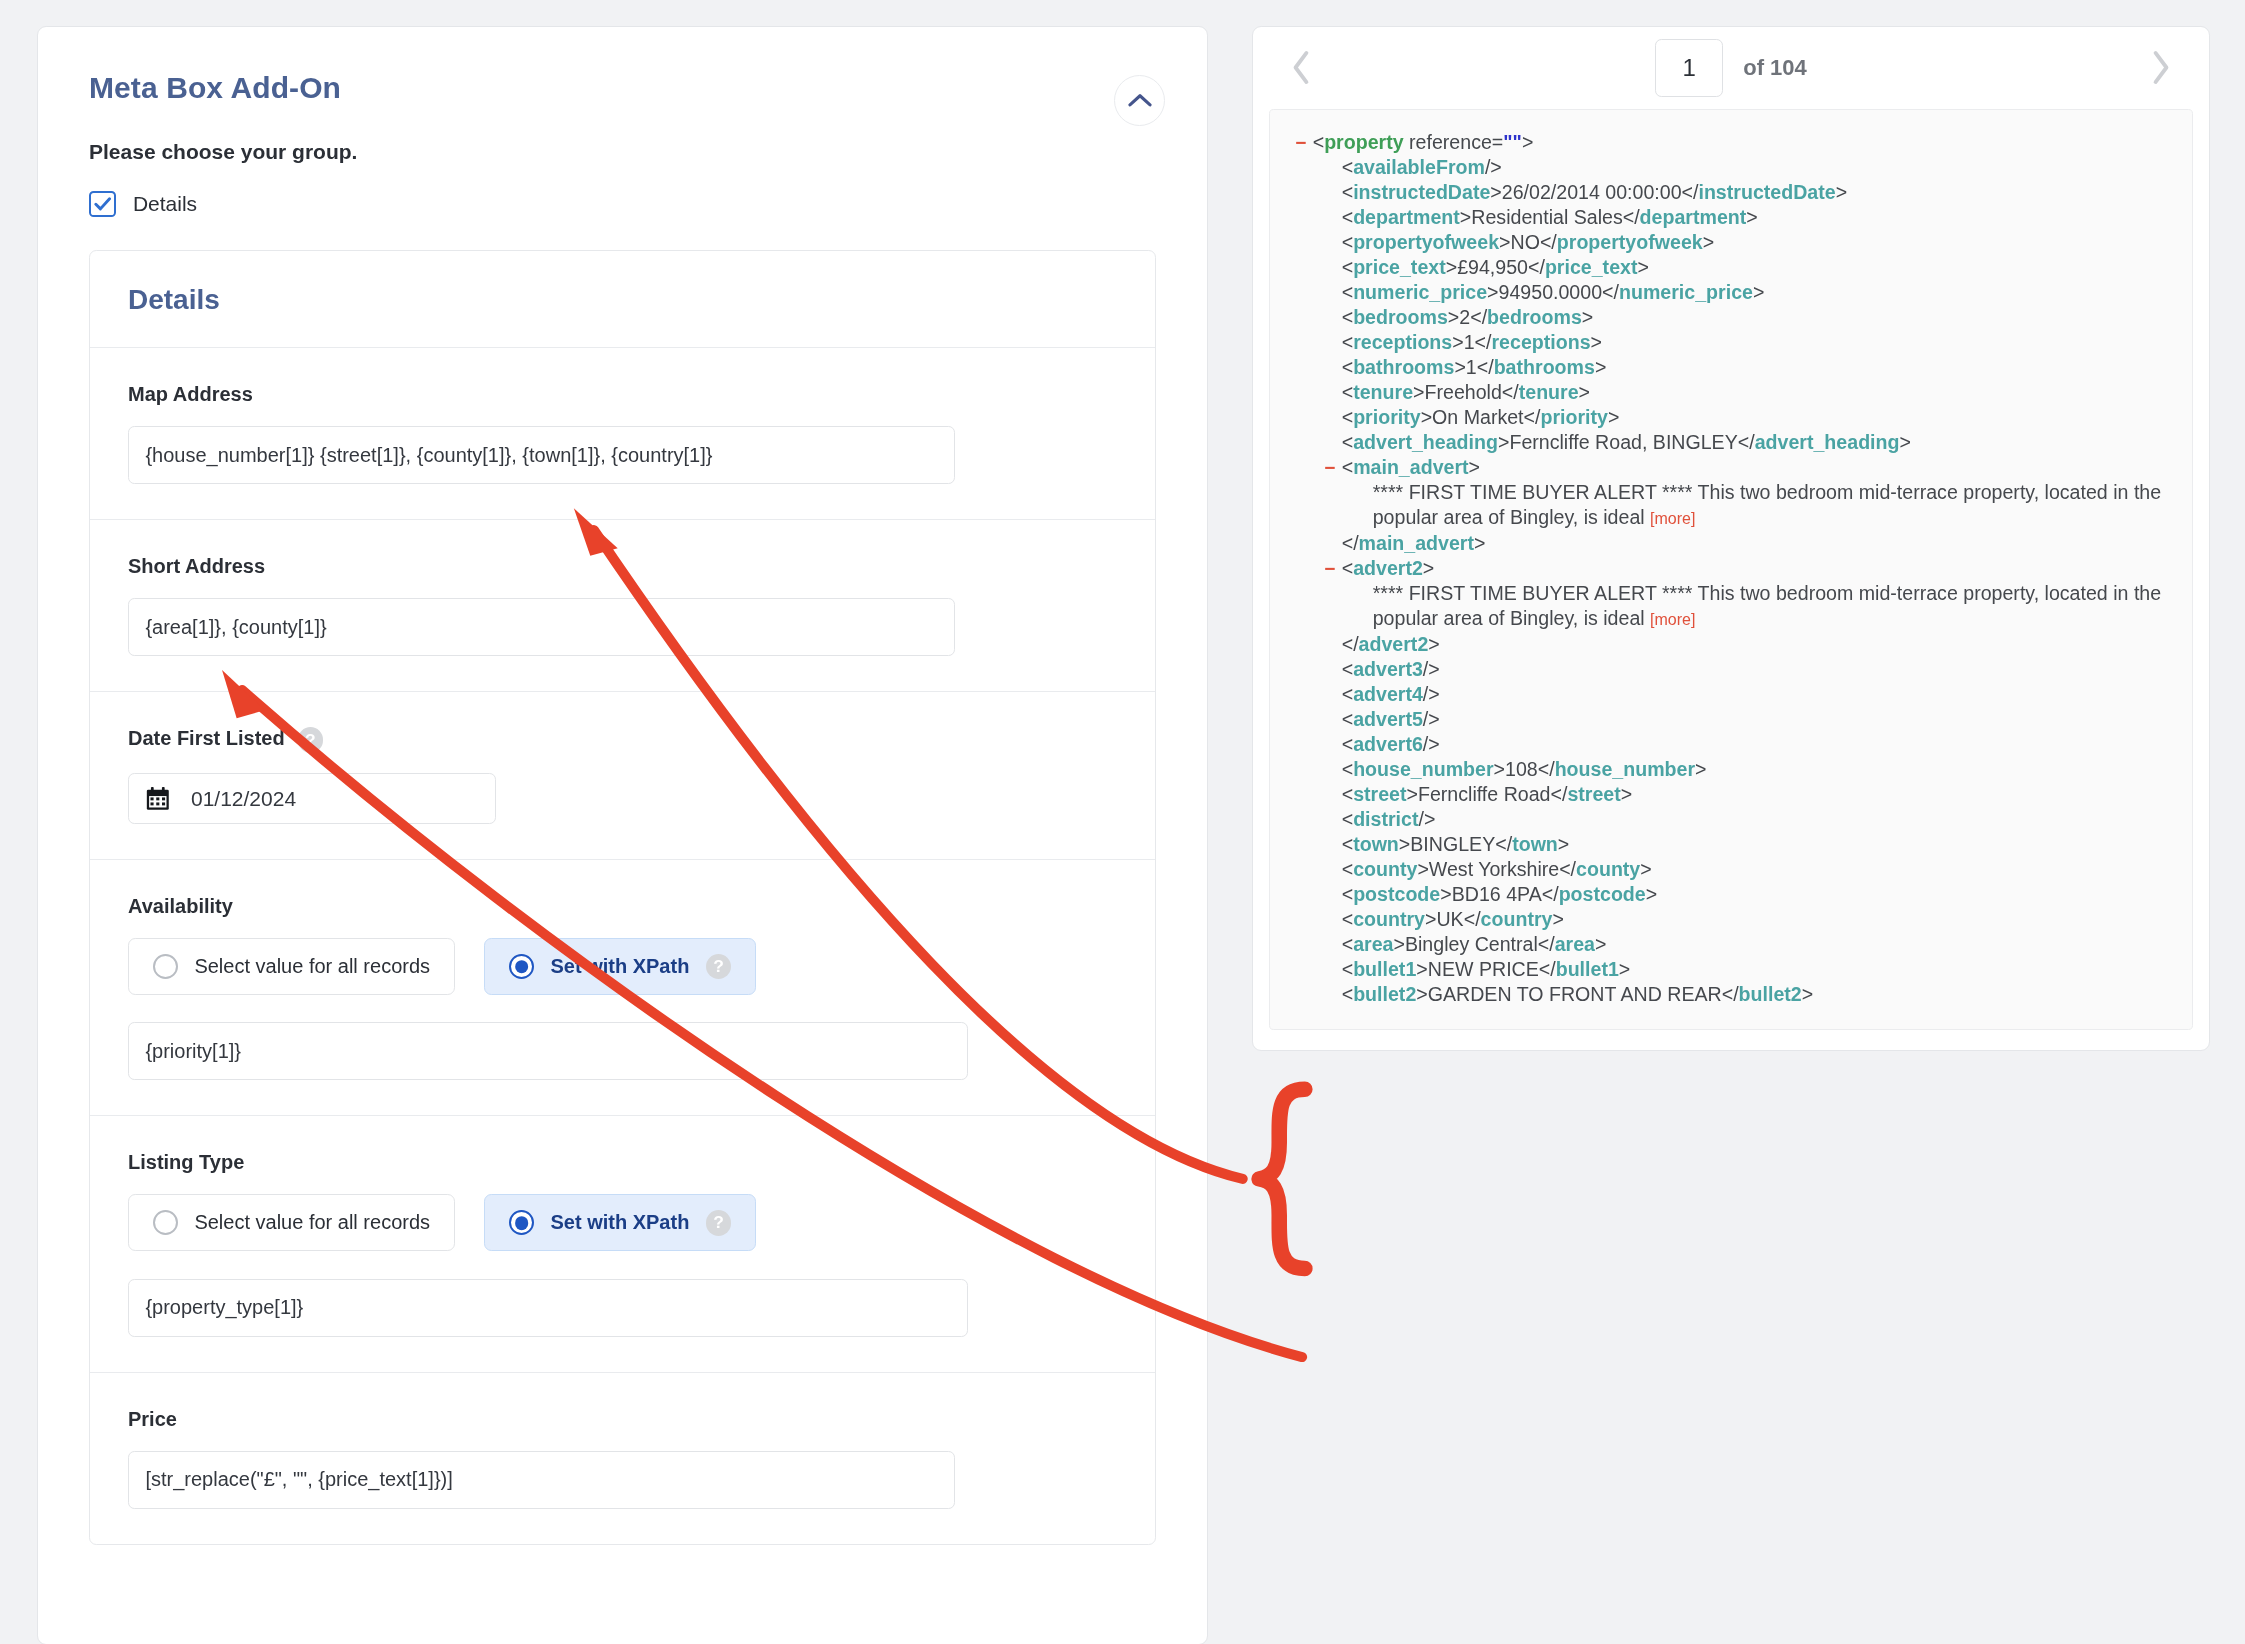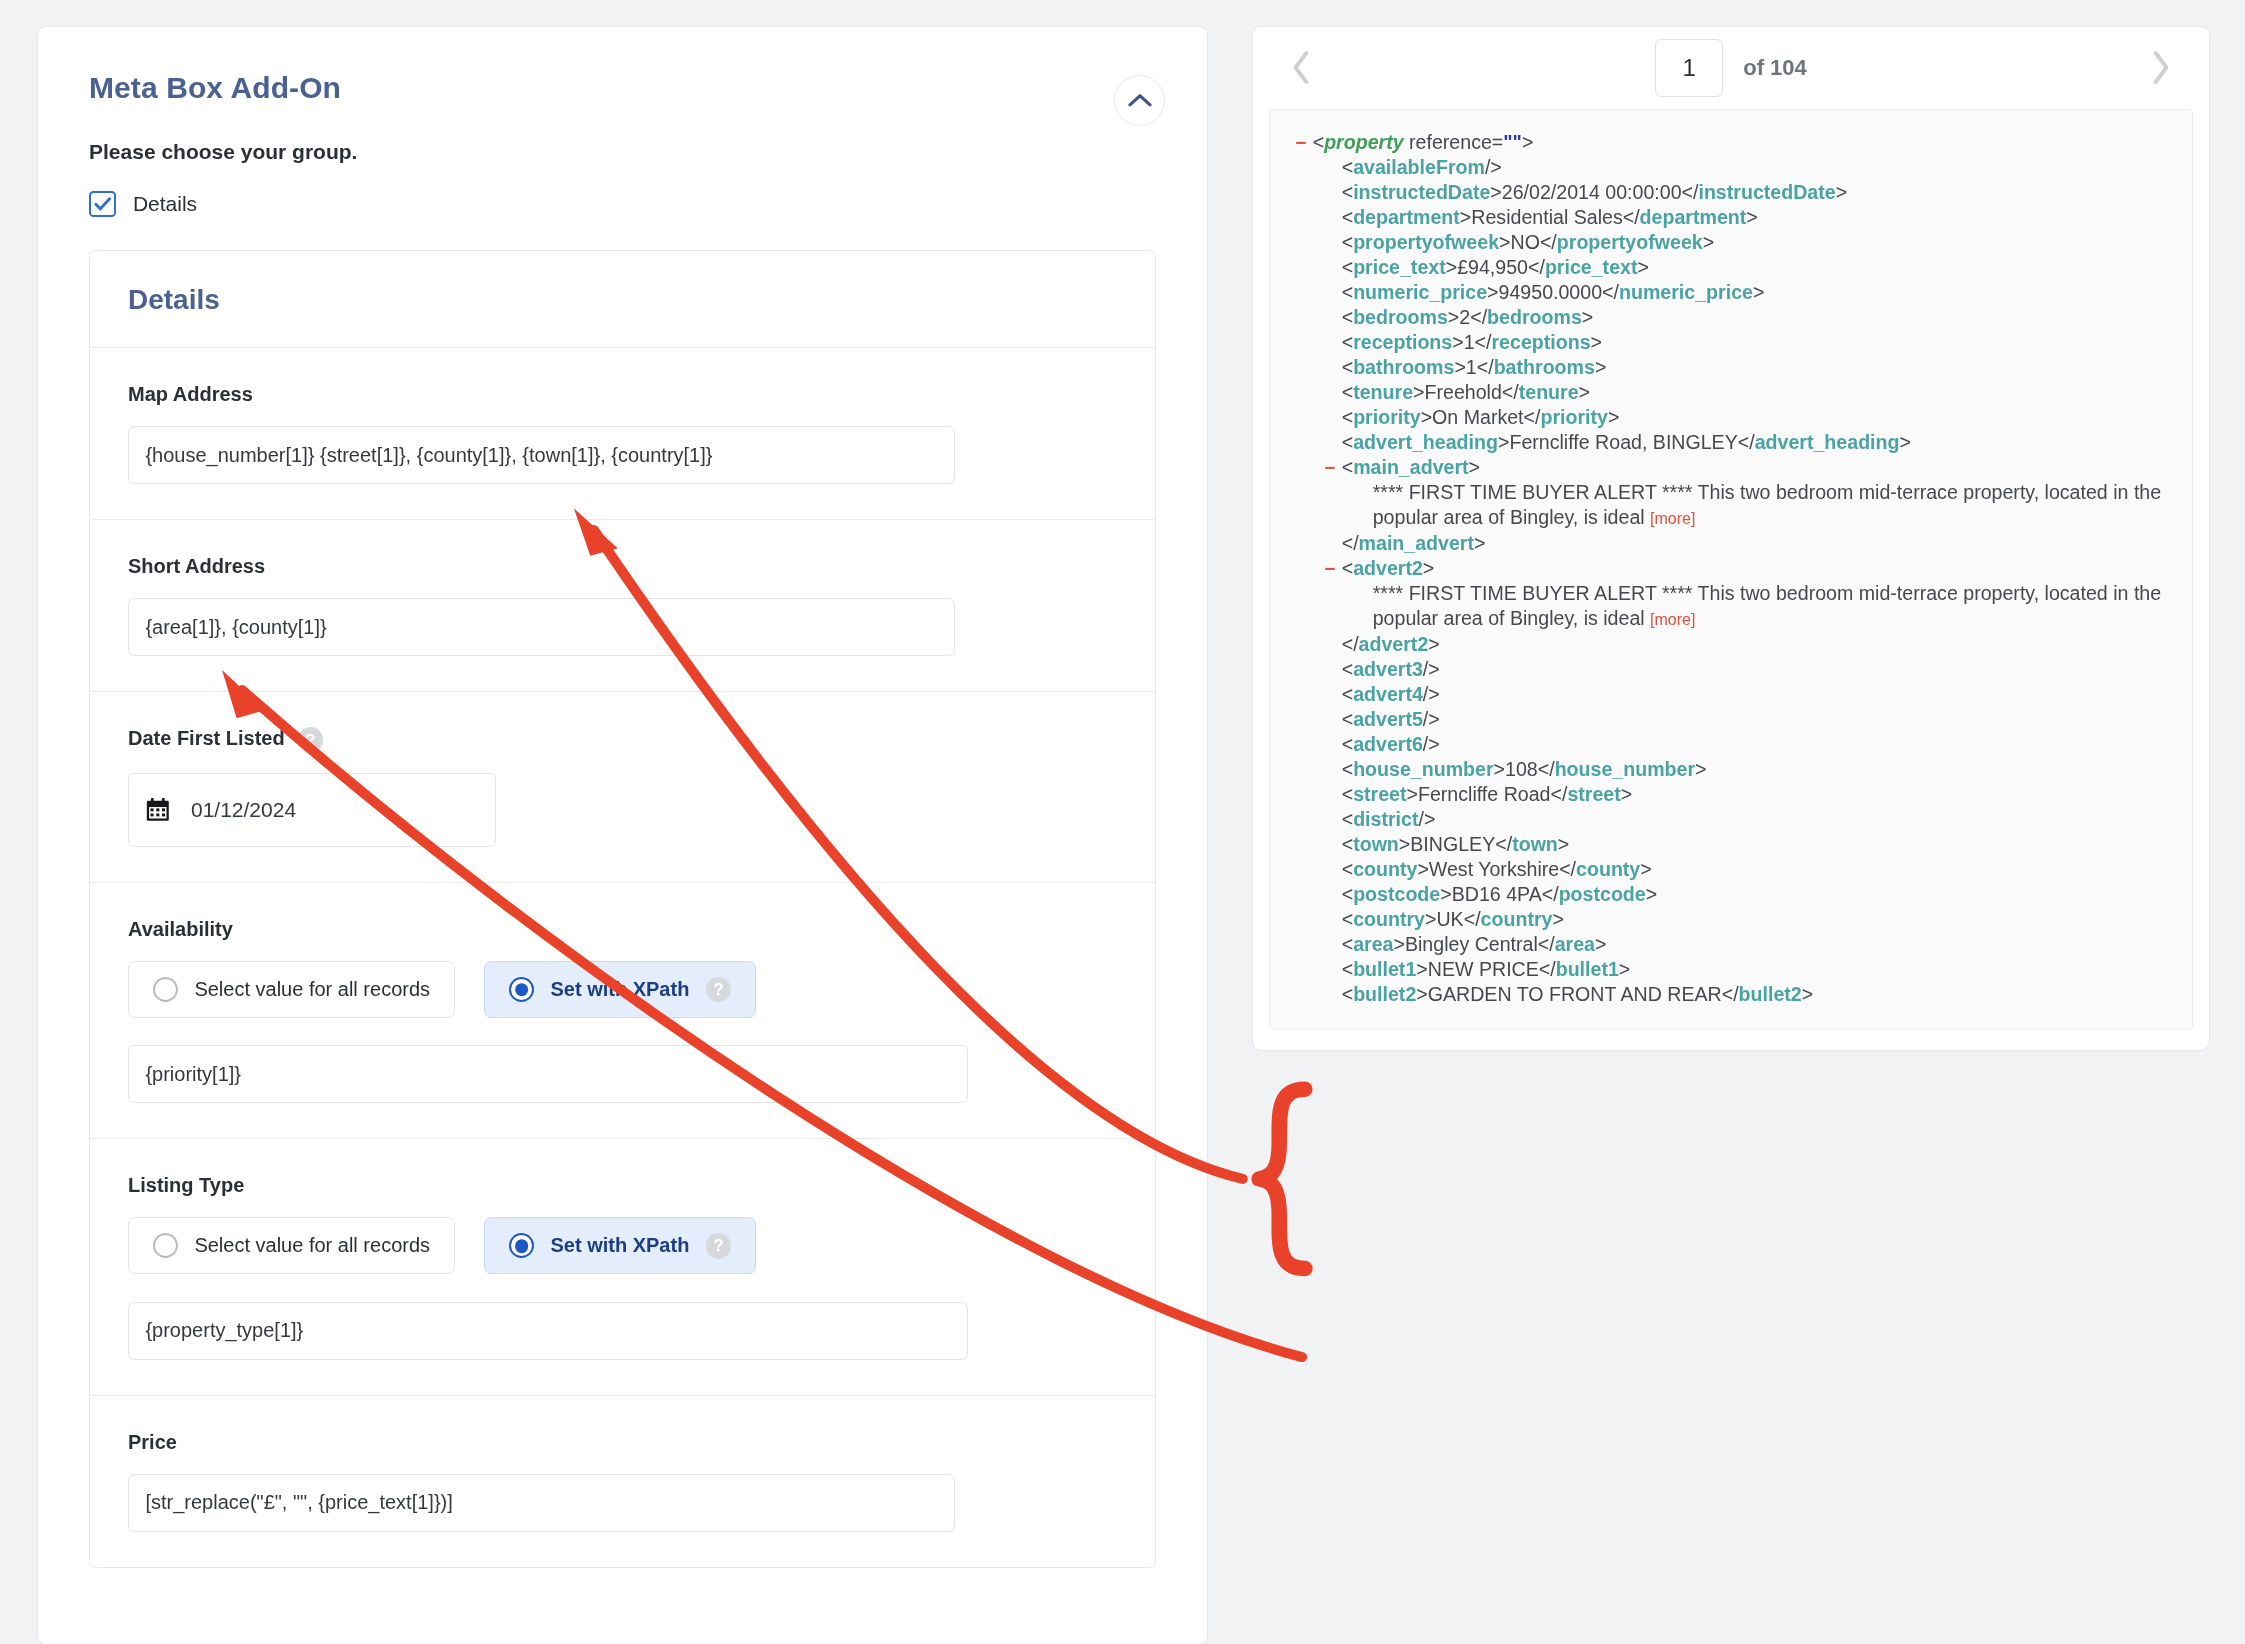--- a/index.html
+++ b/index.html
@@ -152,21 +152,21 @@
     padding: 0 16.4px;
     font-size: 20px;
     color: #34383f;
     cursor: text;
   }
 
   .text-input.narrow { width: 840px; }
 
   .date-input {
     width: 368px;
-    height: 74px;
+    height: 51px;
     border: 0.9px solid #e2e4e7;
     border-radius: 6.4px;
     background: #fff;
     display: flex;
     align-items: center;
     gap: 20px;
     padding: 0 16.4px;
     font-size: 21px;
     color: #34383f;
     cursor: text;
@@ -305,21 +305,21 @@
     font-size: 19px;
     text-align: center;
     cursor: pointer;
     line-height: 25px;
   }
 
   .ind0 { margin-left: 24px; }
   .ind1 { margin-left: 53px; }
   .ind2 { margin-left: 84px; }
 
-  .tag-root   { color: #3f9e57; font-weight: bold; font-style: italic; }
+  .tag-root   { color: #3f9e57; font-weight: bold; }
   .tag        { color: #4aa3a3; font-weight: bold; }
   .punct      { color: #45484d; }
   .attr-name  { color: #45484d; font-weight: normal; }
   .attr-value { color: #2e33cc; font-weight: bold; }
   .xval       { color: #45484d; }
   .more-link  { color: #e0503a; font-size: 16px; cursor: pointer; }
 
   
   .anno {
     position: absolute;

